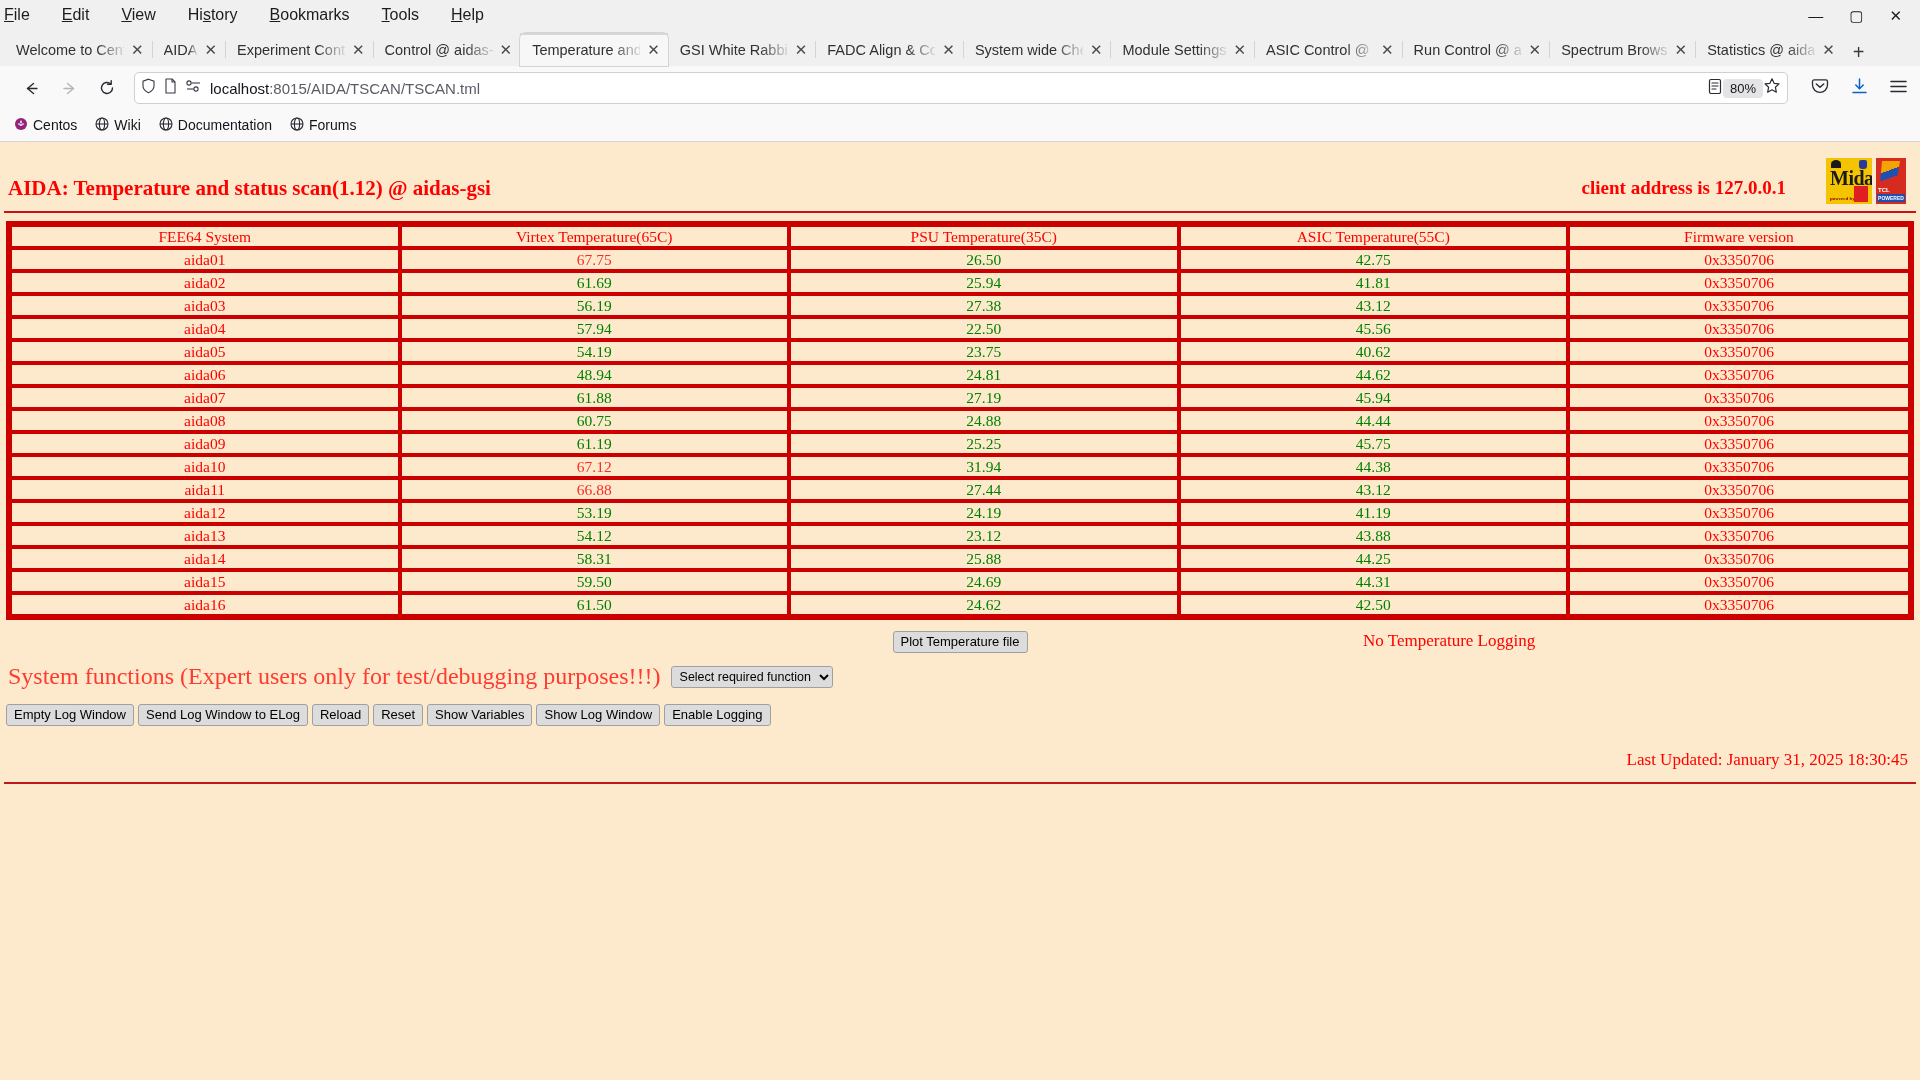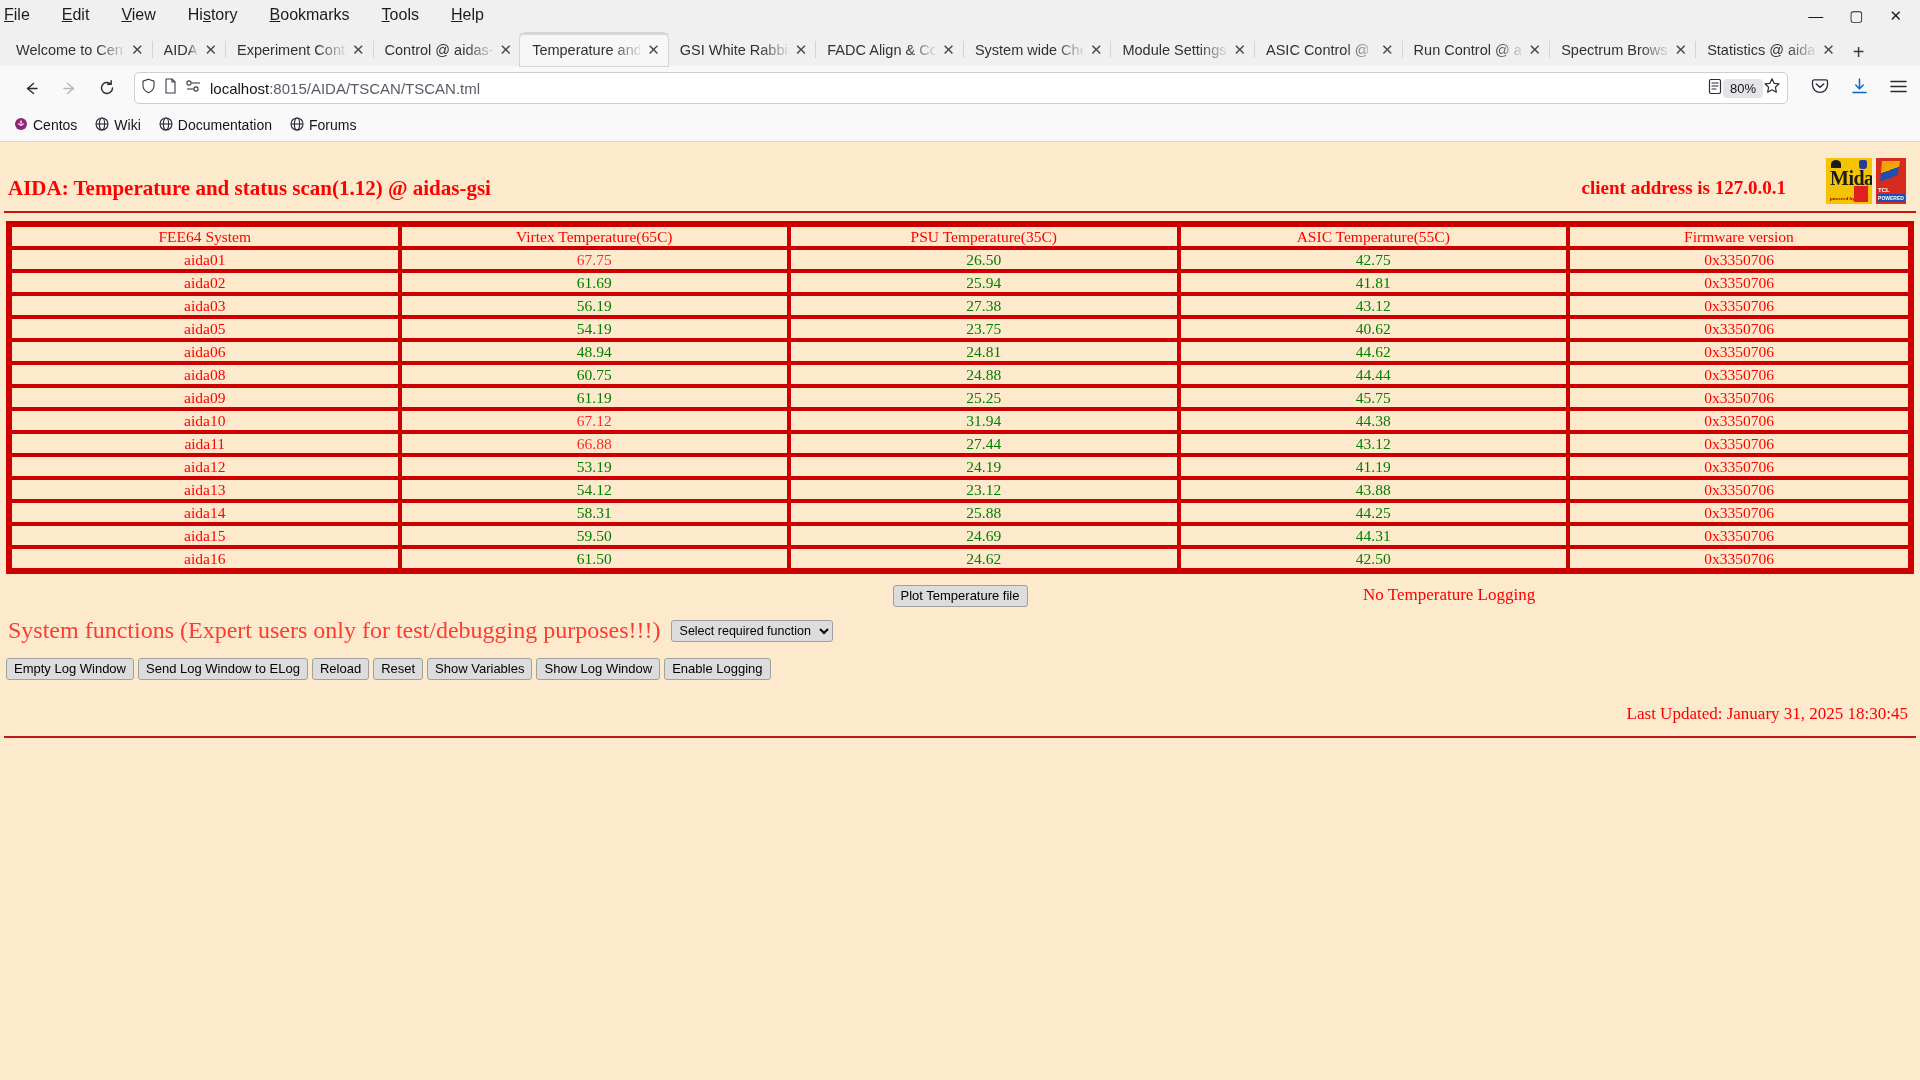--- a/index.html
+++ b/index.html
@@ -372,31 +372,45 @@
           <td class="fw">0x3350706</td>
         </tr>
         <tr>
           <td class="sys">aida03</td>
           <td class="val ok">56.19</td>
           <td class="val ok">27.38</td>
           <td class="val ok">43.12</td>
           <td class="fw">0x3350706</td>
         </tr>
         <tr>
+          <td class="sys">aida04</td>
+          <td class="val ok">57.94</td>
+          <td class="val ok">22.50</td>
+          <td class="val ok">45.56</td>
+          <td class="fw">0x3350706</td>
+        </tr>
+        <tr>
           <td class="sys">aida05</td>
           <td class="val ok">54.19</td>
           <td class="val ok">23.75</td>
           <td class="val ok">40.62</td>
           <td class="fw">0x3350706</td>
         </tr>
         <tr>
           <td class="sys">aida06</td>
           <td class="val ok">48.94</td>
           <td class="val ok">24.81</td>
           <td class="val ok">44.62</td>
+          <td class="fw">0x3350706</td>
+        </tr>
+        <tr>
+          <td class="sys">aida07</td>
+          <td class="val ok">61.88</td>
+          <td class="val ok">27.19</td>
+          <td class="val ok">45.94</td>
           <td class="fw">0x3350706</td>
         </tr>
         <tr>
           <td class="sys">aida08</td>
           <td class="val ok">60.75</td>
           <td class="val ok">24.88</td>
           <td class="val ok">44.44</td>
           <td class="fw">0x3350706</td>
         </tr>
         <tr>

